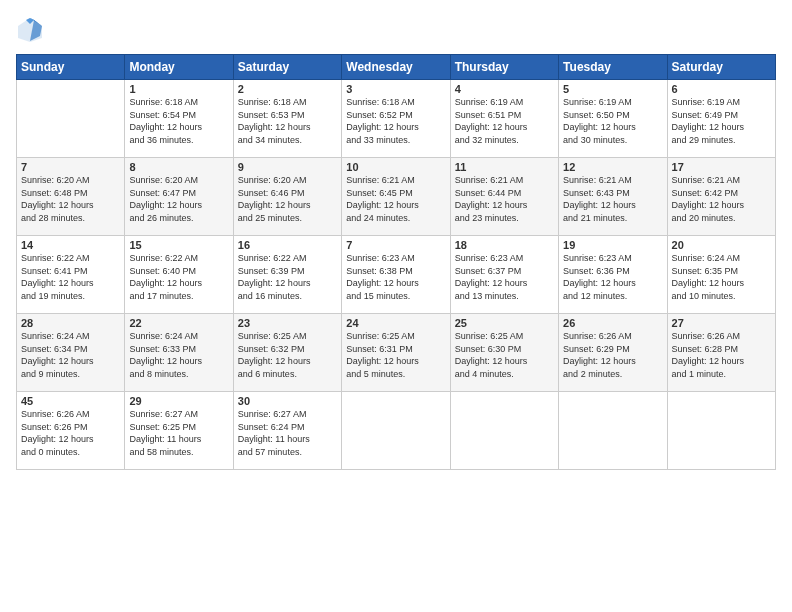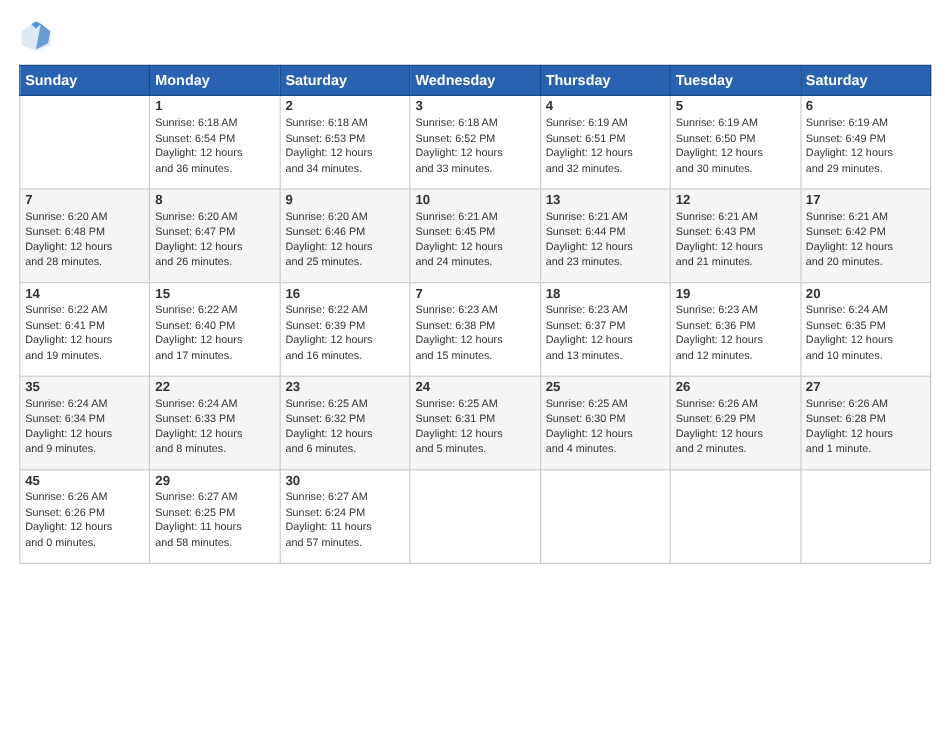--- a/index.html
+++ b/index.html
@@ -200,21 +200,21 @@
 and 25 minutes.</div>
           </td>
           <td>
             <span class="day-number">10</span>
             <div class="day-info" style="white-space: pre-line;">Sunrise: 6:21 AM
 Sunset: 6:45 PM
 Daylight: 12 hours
 and 24 minutes.</div>
           </td>
           <td>
-            <span class="day-number">13</span>
+            <span class="day-number">11</span>
             <div class="day-info" style="white-space: pre-line;">Sunrise: 6:21 AM
 Sunset: 6:44 PM
 Daylight: 12 hours
 and 23 minutes.</div>
           </td>
           <td>
             <span class="day-number">12</span>
             <div class="day-info" style="white-space: pre-line;">Sunrise: 6:21 AM
 Sunset: 6:43 PM
 Daylight: 12 hours
@@ -274,21 +274,21 @@
           <td>
             <span class="day-number">20</span>
             <div class="day-info" style="white-space: pre-line;">Sunrise: 6:24 AM
 Sunset: 6:35 PM
 Daylight: 12 hours
 and 10 minutes.</div>
           </td>
         </tr>
         <tr>
           <td>
-            <span class="day-number">35</span>
+            <span class="day-number">28</span>
             <div class="day-info" style="white-space: pre-line;">Sunrise: 6:24 AM
 Sunset: 6:34 PM
 Daylight: 12 hours
 and 9 minutes.</div>
           </td>
           <td>
             <span class="day-number">22</span>
             <div class="day-info" style="white-space: pre-line;">Sunrise: 6:24 AM
 Sunset: 6:33 PM
 Daylight: 12 hours

